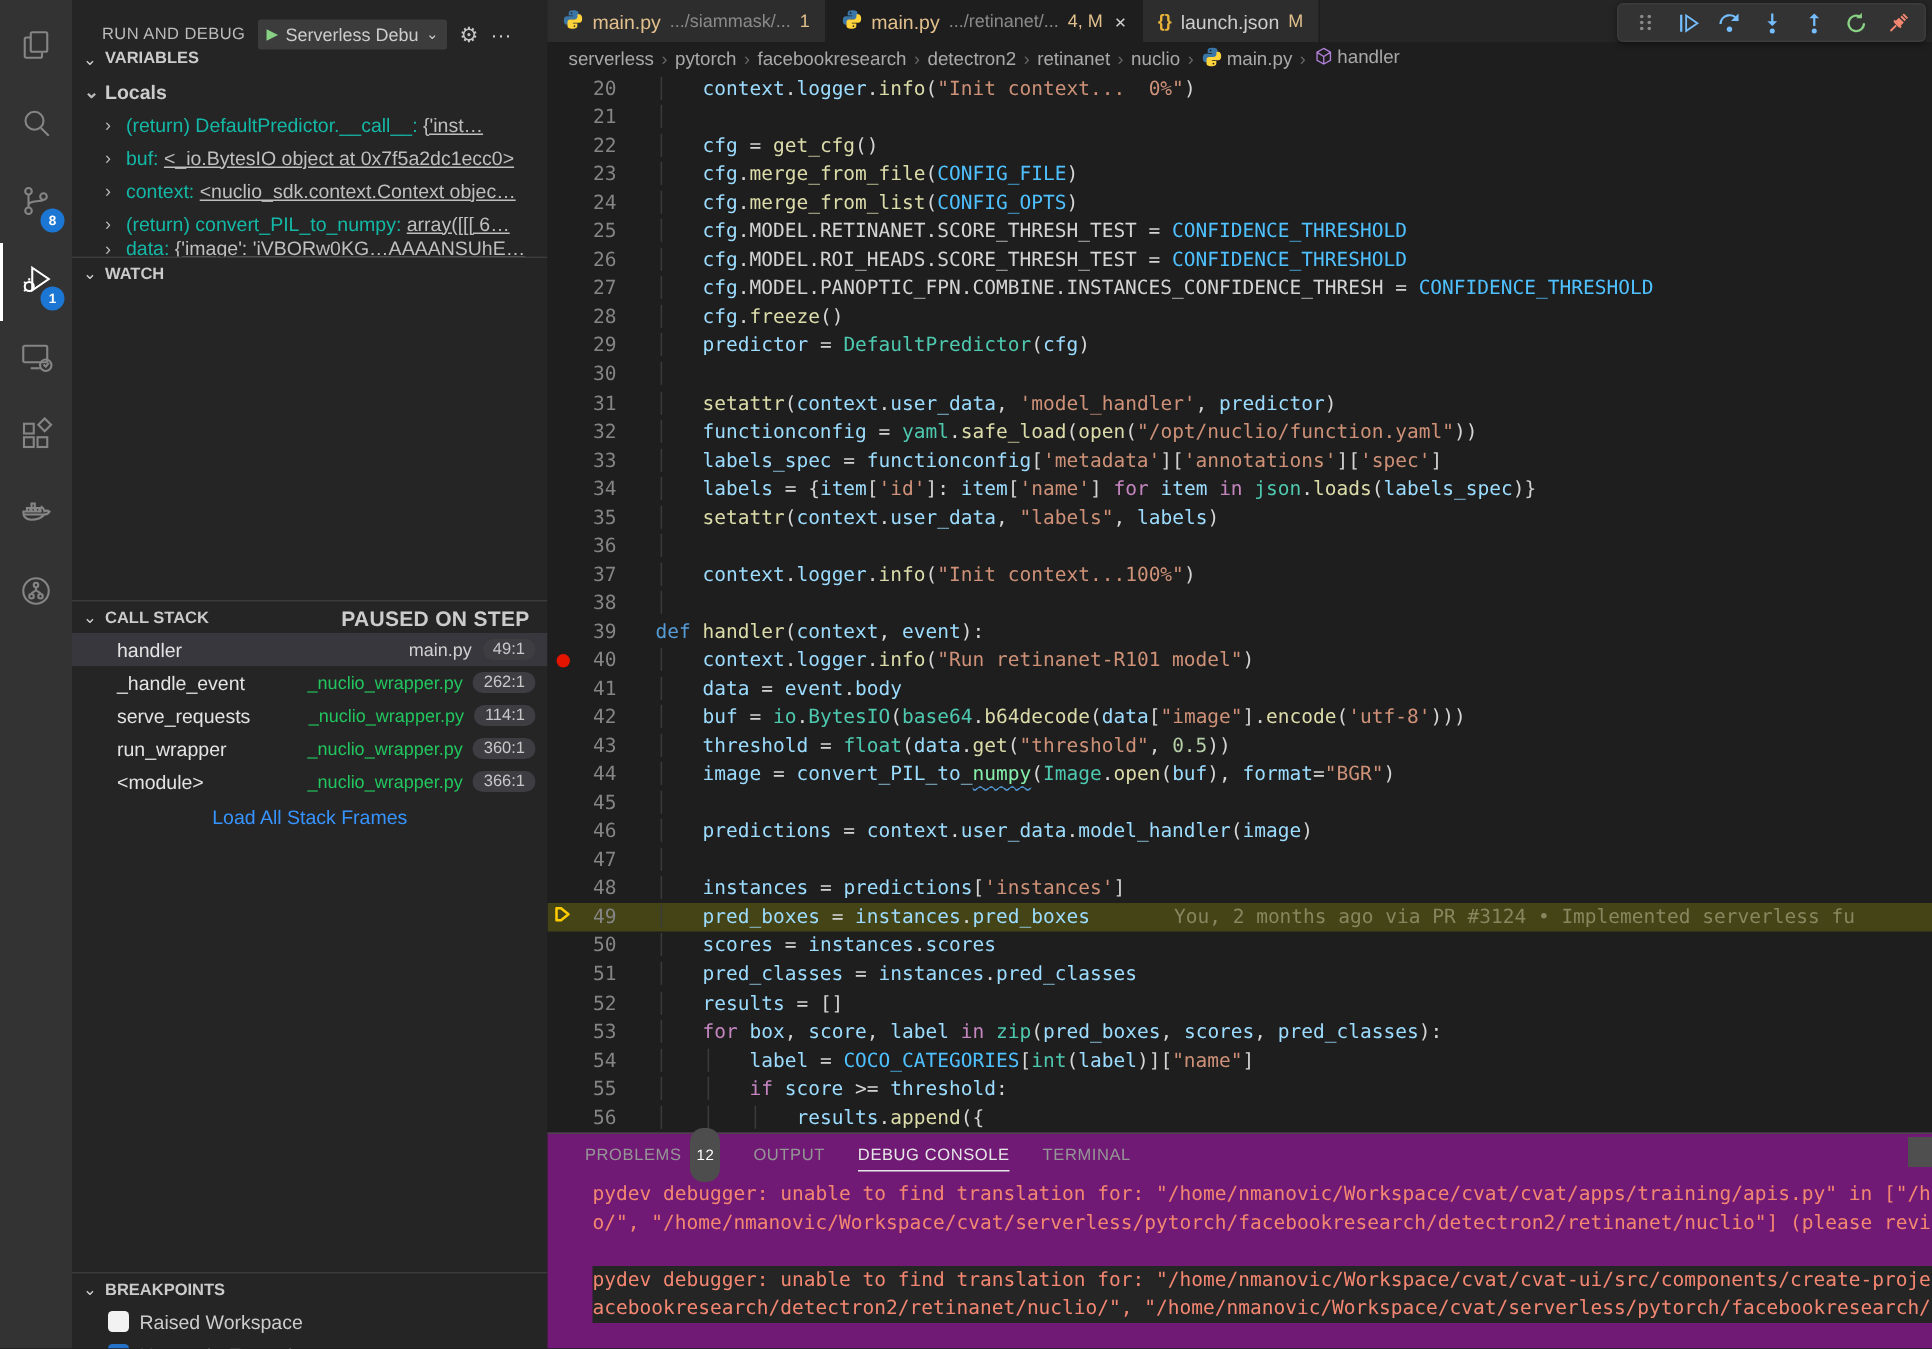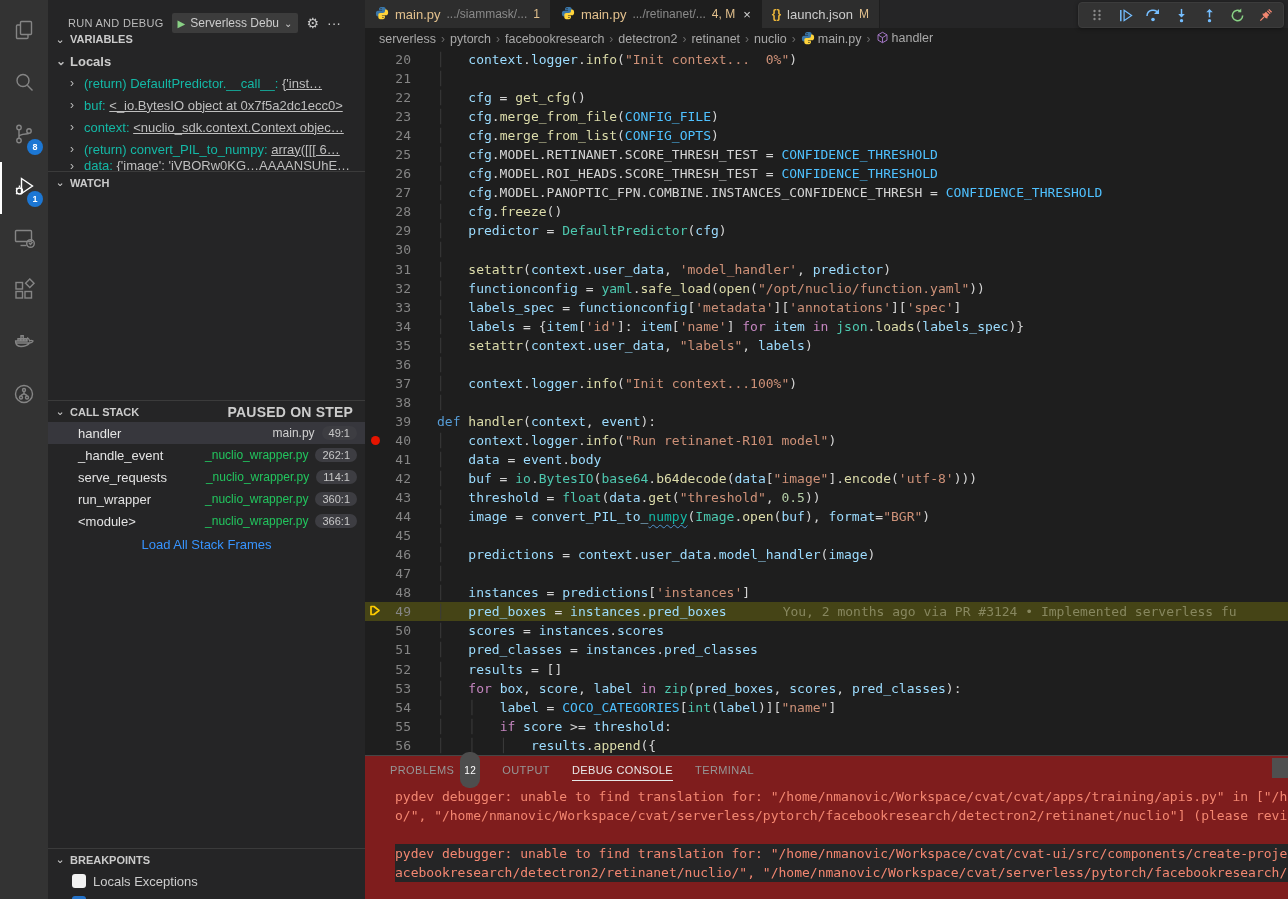--- a/index.html
+++ b/index.html
@@ -69,25 +69,25 @@
   .code { flex:1; overflow:hidden; font-family:"DejaVu Sans Mono", monospace; font-size:13px; position:relative; background:#1e1e1e; }
   .cline { height:19.06px; display:flex; align-items:center; white-space:pre; }
   .cline.current { background:#454416; }
   .glyph { width:20px; flex-shrink:0; display:flex; align-items:center; justify-content:center; }
   .lnum { width:26px; flex-shrink:0; text-align:right; color:#858585; font-size:13px; }
   .lcontent { padding-left:26px; }
   .bp-dot { width:9px; height:9px; border-radius:50%; background:#e51400; }
   .tk-v{color:#9CDCFE} .tk-c{color:#4FC1FF} .tk-f{color:#DCDCAA} .tk-t{color:#4EC9B0}
   .tk-k{color:#569CD6} .tk-o{color:#C586C0} .tk-s{color:#CE9178} .tk-n{color:#B5CEA8}
   .tk-d{color:#D4D4D4} .tk-g{color:#3b3b3b}
-  .tk-w{color:#14b8a6; text-decoration:underline wavy #4e94ce 1px; text-underline-offset:3px;}
+  .tk-w{color:#86efac; text-decoration:underline wavy #4e94ce 1px; text-underline-offset:3px;}
   .blame { color:#87875f; margin-left:56px; }
 
   
-  .panel { height:144px; border-top:1px solid #464646; background:#7f1d1d; flex-shrink:0; position:relative; }
+  .panel { height:144px; border-top:1px solid #464646; background:#701a75; flex-shrink:0; position:relative; }
   .panel-tabs { height:28px; display:flex; align-items:center; gap:22px; padding-left:25px; font-size:11px; letter-spacing:.4px; color:#969696; }
   .ptab { height:28px; display:flex; align-items:center; gap:6px; cursor:pointer; position:relative; }
   .ptab.active { color:#e7e7e7; }
   .ptab.active::after { content:""; position:absolute; left:0; right:0; bottom:3px; height:1px; background:#e7e7e7; }
   .ptab-badge { background:#4d4d4d; color:#ffffff; border-radius:9px; min-width:18px; height:16px; font-size:10px; display:flex; align-items:center; justify-content:center; padding:18px 4px; }
   .console { font-family:"DejaVu Sans Mono", monospace; font-size:13px; color:#f48771; padding:3px 0 0 30px; line-height:19px; }
   .console-block { white-space:nowrap; overflow:hidden; }
   .console-block.alt { background:#252526; margin-top:19px; }
   .pscroll { position:absolute; top:2px; right:0; width:16px; height:20px; background:#4f4f4f; }
 </style>
@@ -249,21 +249,21 @@
     <div class="spacer"></div>
 
     <div class="bp-section">
       <div class="sec-header sec-border">
         <span class="sec-chev">⌄</span>
         <span>BREAKPOINTS</span>
       </div>
       <div id="bp-list">
           <div class="bp-row">
             <span class="bp-box off"></span>
-            <span>Locals Exceptions</span>
+            <span>Raised Workspace</span>
           </div>
           <div class="bp-row">
             <span class="bp-box on">✓</span>
             <span>Uncaught Exceptions</span>
           </div>
         </div>
     </div>
   </aside>
 
   <main class="main">

